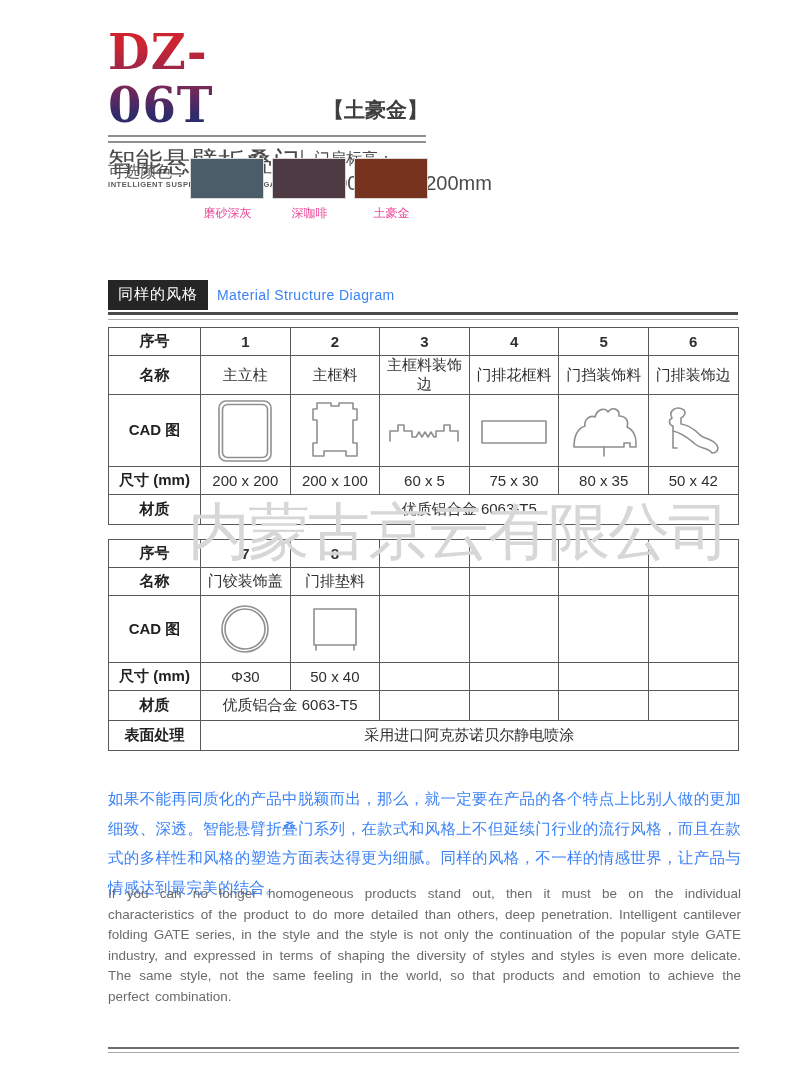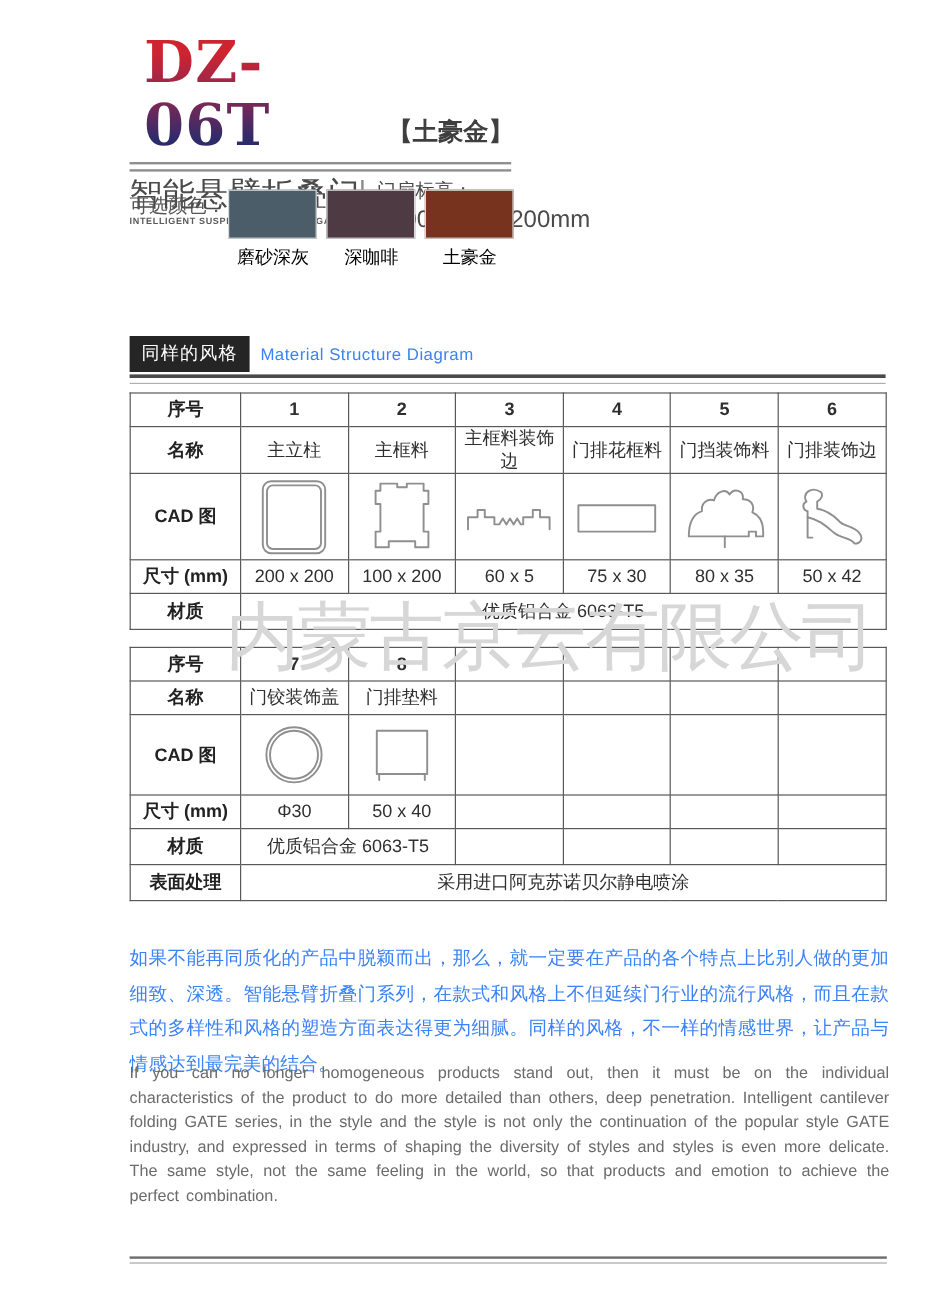--- a/index.html
+++ b/index.html
@@ -1,42 +1,42 @@
 <!DOCTYPE html>
 <html><head>
 <meta charset="utf-8">
 <style>
   html,body{margin:0;padding:0;background:#fff;}
   .page{position:relative;width:789px;height:1089px;background:#ffffff;overflow:hidden;
         font-family:"Liberation Sans",sans-serif;color:#333;}
 
   
   .header{position:absolute;left:108px;top:26px;width:320px;}
-  .model-row{display:flex;align-items:flex-end;margin-left:12px;}
+  .model-row{display:flex;align-items:flex-end;}
   .model{font-family:"DejaVu Serif",serif;font-weight:800;font-size:48px;line-height:1.1;
          letter-spacing:1px;background:linear-gradient(180deg,#cd2430 18%,#8c2752 50%,#2e2b6b 85%);
          -webkit-background-clip:text;background-clip:text;color:transparent;}
   .variant{font-size:21px;font-weight:bold;color:#3f3f3f;margin-left:30px;padding-bottom:8px;white-space:nowrap;}
   .hdr-rule{margin-top:3px;width:318px;height:4px;border-top:2px solid #8f8f8f;border-bottom:2px solid #8f8f8f;}
   .sub-row{display:flex;margin-top:5px;}
   .sub-left{width:182px;}
   .prod-cn{font-size:27px;color:#4a4a4a;letter-spacing:0.5px;line-height:1.1;white-space:nowrap;}
   .prod-en{font-size:7.5px;font-weight:bold;letter-spacing:0.55px;color:#5a5a5a;margin-top:3px;white-space:nowrap;}
   .sub-div{border-left:2px solid #8a8a8a;height:43px;margin:2px 11px 0 11px;}
   .door-h{padding-top:1px;}
   .door-h-label{font-size:16px;color:#4a4a4a;}
   .door-h-value{font-size:20px;color:#4a4a4a;margin-top:2px;}
 
   
   .colors{position:absolute;left:108px;top:158px;display:flex;}
   .colors-label{font-size:16px;color:#545454;padding-top:4px;width:82px;}
   .swatch-group{display:flex;}
   .swatch-item{margin-right:7px;width:75px;}
   .swatch{width:74px;height:41px;border:1px solid #d9d9d9;box-sizing:border-box;}
-  .swatch-name{text-align:center;font-size:15px;color:#000000;margin-top:6px;white-space:nowrap;}
+  .swatch-name{text-align:center;font-size:12px;color:#ec4899;margin-top:6px;white-space:nowrap;}
 
   
   .section-bar{position:absolute;left:108px;top:280px;width:630px;}
   .section-bar-row{display:flex;align-items:center;}
   .section-title-cn{background:#252525;color:#fff;font-size:15px;letter-spacing:1px;
                     padding:5px 10px 6px 10px;white-space:nowrap;}
   .section-title-en{font-size:14px;color:#3b82f6;margin-left:9px;letter-spacing:0.4px;white-space:nowrap;}
   .section-rule{margin-top:2px;height:4px;border-top:3px solid #4a4a4a;border-bottom:1px solid #b0b0b0;}
 
   
@@ -183,21 +183,21 @@
         <td>
           <svg class="cad" width="60" height="56" viewBox="0 0 60 56">
                 <path d="M21,7 C13,2 5,8 9,15 C5,17 6,22 10,23 L10,28 C20,30 26,36 32,41 C38,46 46,45 49,50 C54,50 57,46 53,41 C48,35 40,36 36,31 C31,26 25,22 18,21 L18,15 C22,13 23,9 21,7 Z"></path>
                 <path d="M10,28 V45 H14"></path>
               </svg>
         </td>
       </tr>
       <tr class="r-size">
         <td class="lbl">尺寸 (mm)</td>
         <td>200 x 200</td>
-        <td>100 x 200</td>
+        <td>200 x 100</td>
         <td>60 x 5</td>
         <td>75 x 30</td>
         <td>80 x 35</td>
         <td>50 x 42</td>
       </tr>
       <tr class="r-mat">
         <td class="lbl">材质</td>
         <td colspan="6">优质铝合金 6063-T5</td>
       </tr>
     </tbody>

